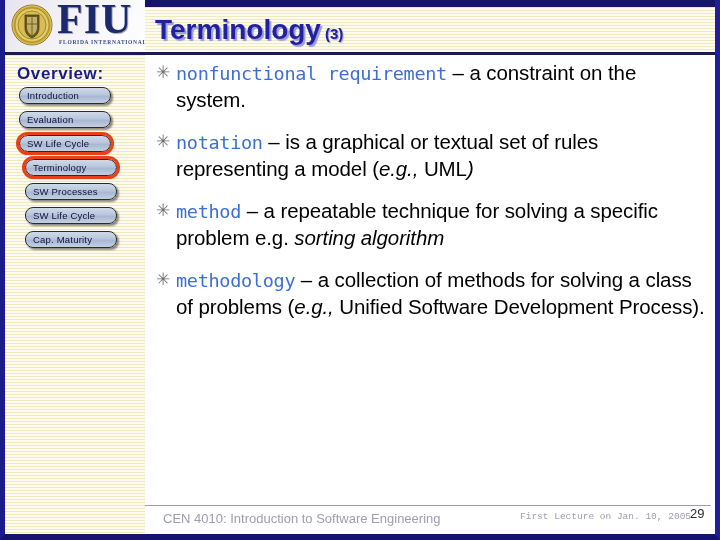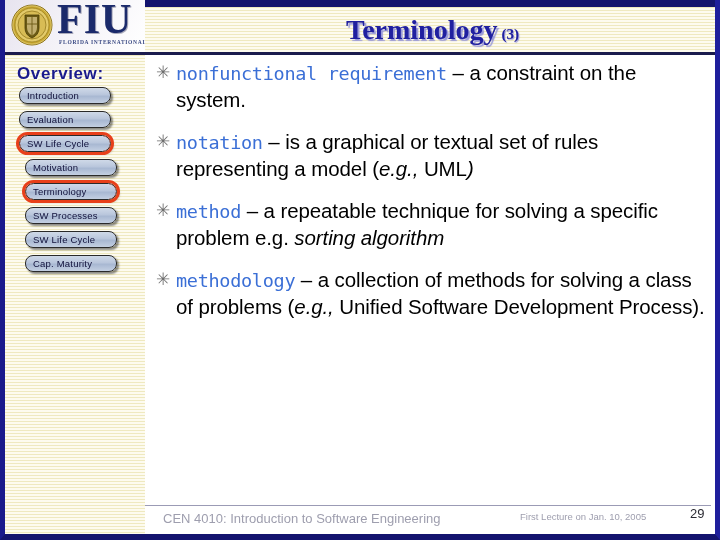--- a/index.html
+++ b/index.html
@@ -66,21 +66,21 @@
     position:absolute;left:54px;top:39px;
     font-family:"Liberation Serif", serif;
     font-size:5.5px;font-weight:bold;color:#3b4a84;
     letter-spacing:0.7px;
     white-space:nowrap;
   }
 
   
   #title-wrap{
     position:absolute;left:150px;top:8px;width:555px;height:44px;
-    display:flex;align-items:center;justify-content:center;font-family:Liberation Serif, serif;
+    display:flex;align-items:center;
   }
   #title{
     font-size:28px;font-weight:bold;color:#2020a0;
     text-shadow:2px 2px 1px #9a9ad8;
     white-space:nowrap;
   }
   #title .sub{
     font-size:15px;font-weight:bold;color:#2020a0;
     text-shadow:1px 1px 1px #9a9ad8;
     margin-left:4px;vertical-align:baseline;
@@ -164,21 +164,21 @@
   #footer{
     position:absolute;left:140px;top:508px;width:566px;height:22px;
     display:flex;align-items:center;
   }
   #footer-course{
     position:absolute;left:18px;top:3px;
     font-size:13px;color:#9e9eae;white-space:nowrap;
   }
   #footer-lecture{
     position:absolute;left:375px;top:3px;
-    font-size:9.5px;color:#9e9eae;white-space:nowrap;
+    font-size:9.5px;color:#9e9eae;white-space:nowrap;font-family:Liberation Mono, monospace;
   }
   #page-num{
     position:absolute;left:545px;top:-2px;
     font-size:13px;color:#2b2b33;
   }
 </style>
 </head>
 <body>
 
 <div id="slide">
@@ -215,23 +215,20 @@
     <div class="navlist">
         <div class="navbtn">
           <span class="lbl">Introduction</span>
         </div>
         <div class="navbtn">
           <span class="lbl">Evaluation</span>
         </div>
         <div class="navbtn hl">
           <span class="lbl">SW Life Cycle</span>
         </div>
-        <div class="navbtn indent">
-          <span class="lbl">Motivation</span>
-        </div>
         <div class="navbtn indent hl">
           <span class="lbl">Terminology</span>
         </div>
         <div class="navbtn indent">
           <span class="lbl">SW Processes</span>
         </div>
         <div class="navbtn indent">
           <span class="lbl">SW Life Cycle</span>
         </div>
         <div class="navbtn indent">

